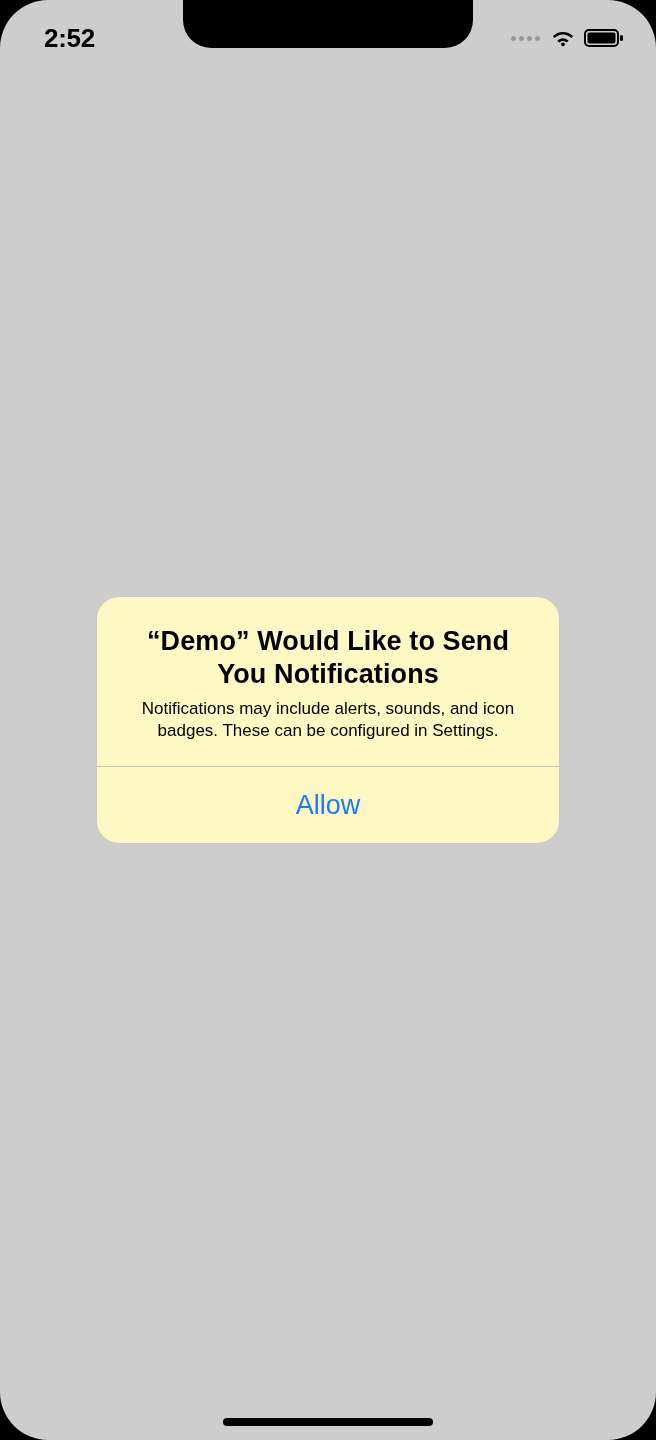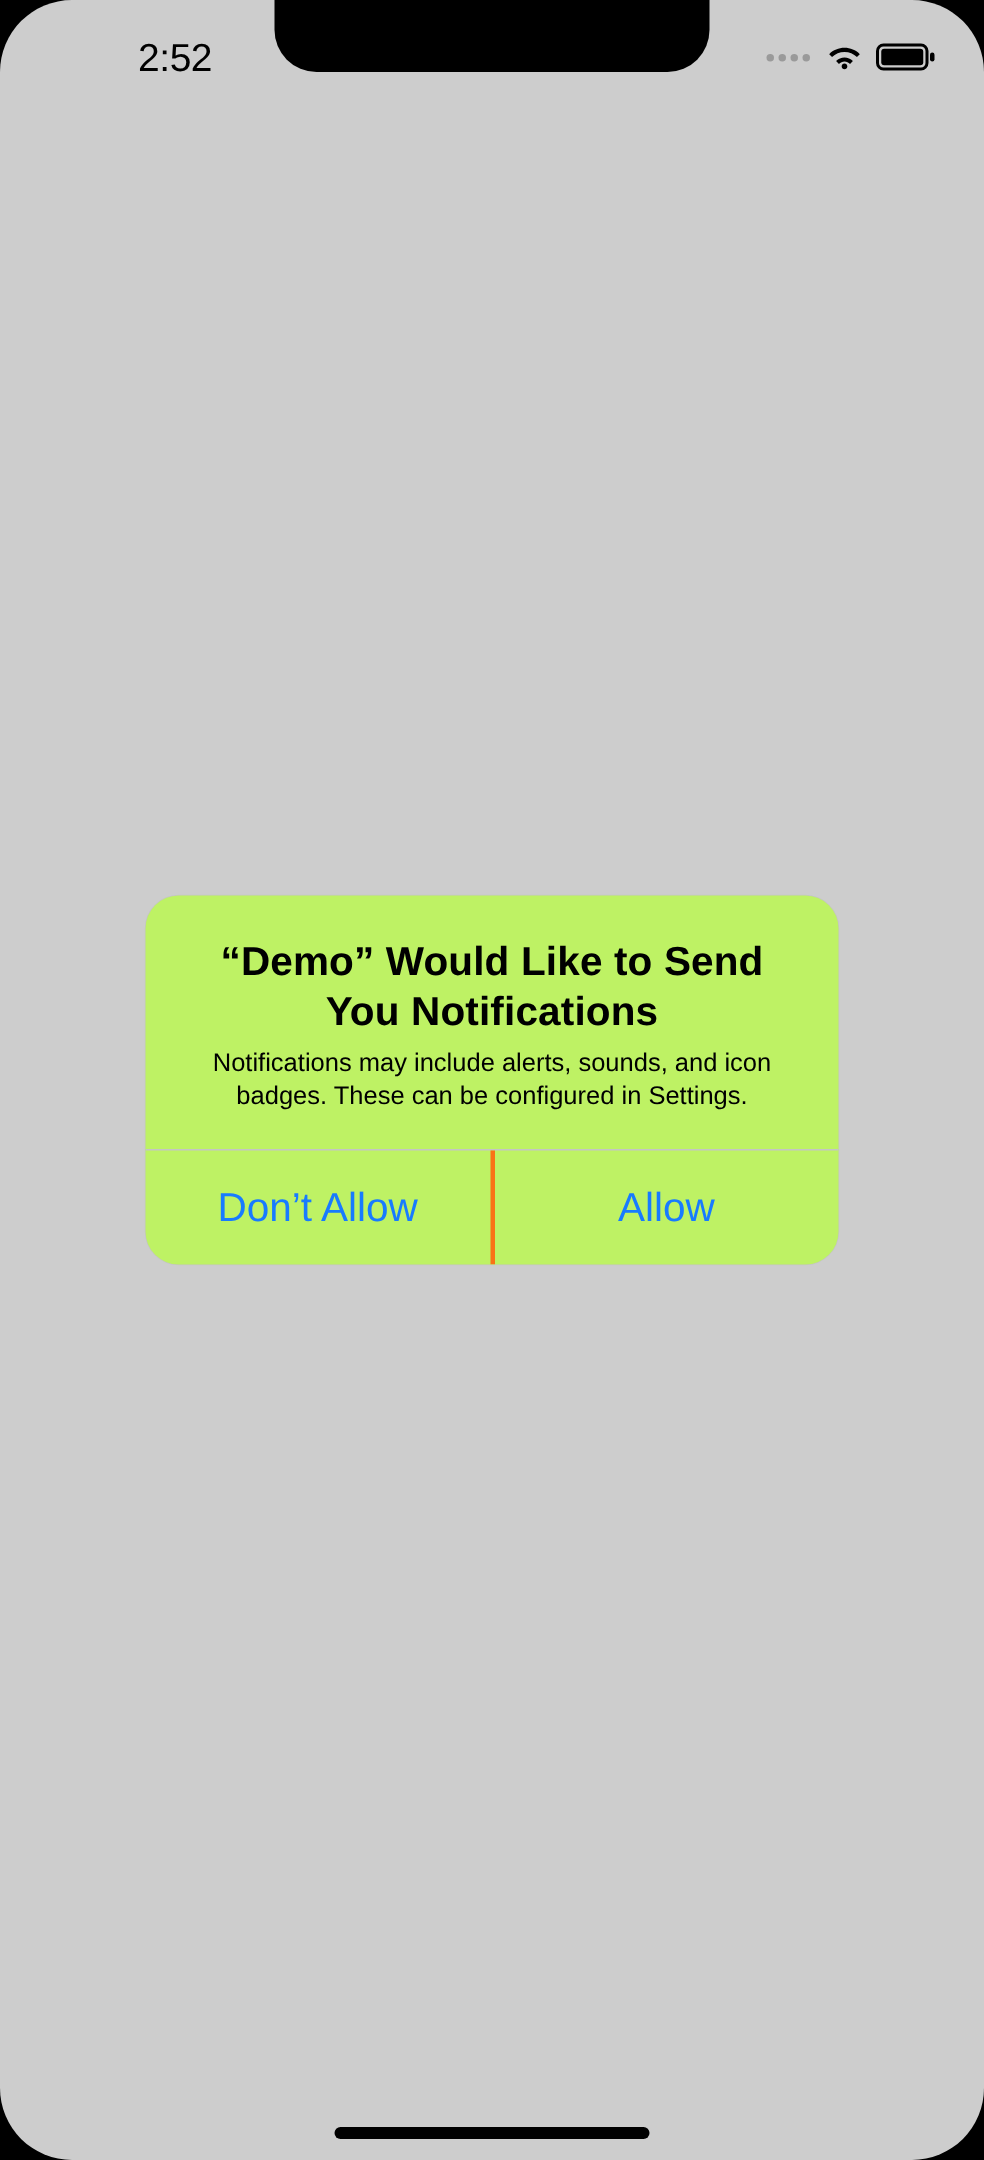--- a/index.html
+++ b/index.html
@@ -40,24 +40,23 @@
     right: 0;
     height: 64px;
     display: flex;
     align-items: center;
     justify-content: space-between;
     padding: 12px 28px 0 44px;
     z-index: 5;
   }
   .status-time {
     font-size: 26px;
-    font-weight: 400;
+    font-weight: 700;
     color: #000;
     letter-spacing: -0.3px;
-    margin-left: 48px;
   }
   .status-right {
     display: flex;
     align-items: center;
     gap: 8px;
     padding-right: 4px;
   }
   .sim-dots {
     display: flex;
     gap: 3px;
@@ -71,21 +70,21 @@
   
   .alert-backdrop {
     position: absolute;
     inset: 0;
     display: flex;
     align-items: center;
     justify-content: center;
   }
   .alert {
     width: 462px;
-    background: #bef264;
+    background: #fef9c3;
     border-radius: 22px;
     overflow: hidden;
     box-shadow: 0 0 0 0.5px rgba(0,0,0,0.04);
   }
   .alert-body {
     padding: 28px 24px 24px 24px;
     text-align: center;
   }
   .alert-title {
     font-size: 27px;
@@ -166,21 +165,20 @@
     </div>
   </div>
 
   <div class="alert-backdrop">
     <div class="alert">
       <div class="alert-body">
         <div class="alert-title">“Demo” Would Like to Send You Notifications</div>
         <div class="alert-message">Notifications may include alerts, sounds, and icon badges. These can be configured in Settings.</div>
       </div>
       <div class="alert-buttons">
-        <button class="alert-button">Don’t Allow</button>
         <button class="alert-button primary">Allow</button>
       </div>
     </div>
   </div>
 
   <div class="home-indicator"></div>
 
 </div>
 
 </body></html>

